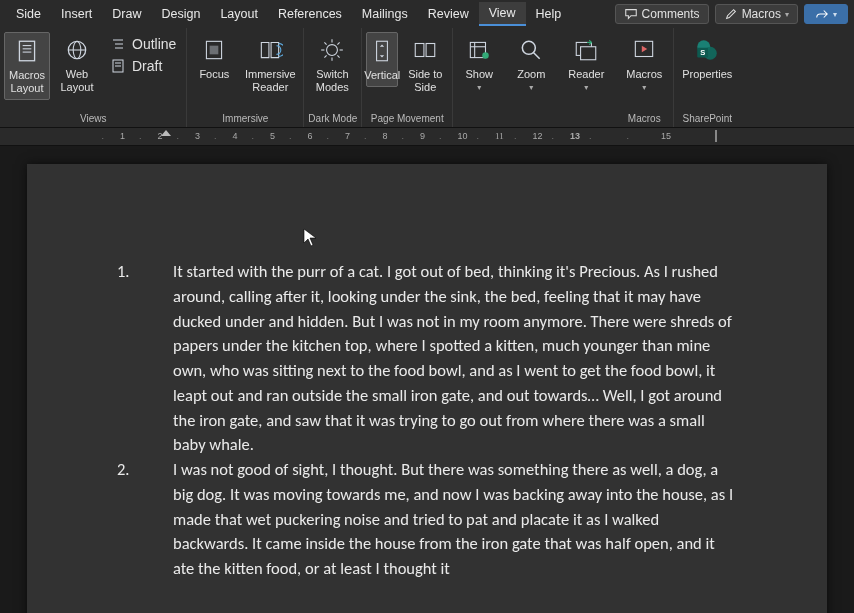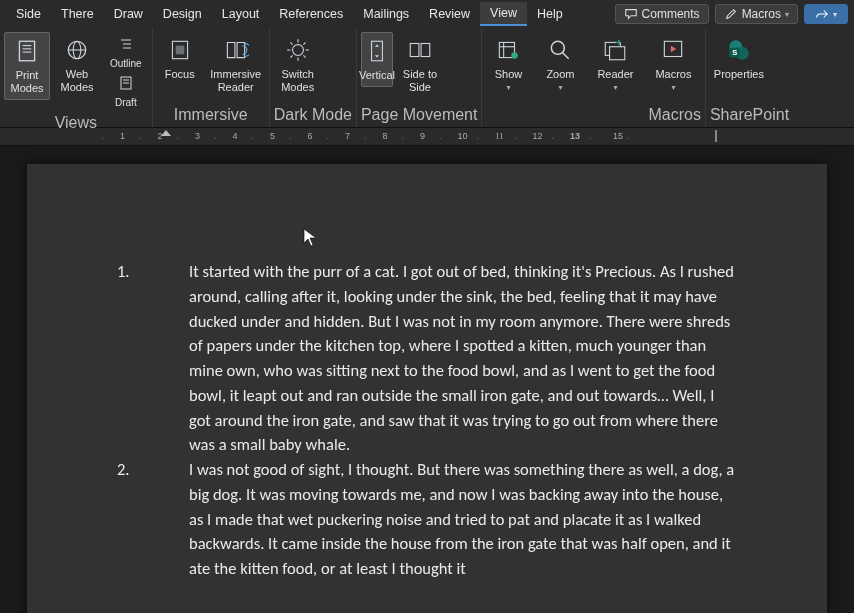--- a/index.html
+++ b/index.html
@@ -70,21 +70,21 @@
   padding: 4px 4px 0 4px;
 }
 .ribbon-group .group-body {
   display: flex;
   flex: 1;
   align-items: flex-start;
   gap: 4px;
 }
 .ribbon-group .group-label {
   text-align: center;
-  font-size: 16px;
+  font-size: 10px;
   color: #bbb;
   padding: 2px 0 3px 0;
 }
 .big-btn {
   display: flex;
   flex-direction: column;
   align-items: center;
   justify-content: flex-start;
   width: 54px;
   padding: 4px 2px;
@@ -101,25 +101,24 @@
 .small-btn-list {
   display: flex;
   flex-direction: column;
   gap: 2px;
   padding: 2px;
 }
 .small-btn {
   display: flex;
   align-items: center;
   gap: 6px;
-  font-size: 10px;
+  font-size: 14px;
   color: #e0e0e0;
   padding: 2px 4px;
   cursor: pointer;
-  flex-direction: column;
 }
 .small-btn .icon { width: 16px; height: 16px; display:flex;align-items:center;justify-content:center;}
 
 
 .ruler {
   height: 18px;
   background: #2a2a2a;
   position: relative;
   border-bottom: 1px solid #111;
   font-size: 9px;
@@ -173,39 +172,38 @@
 .list-item {
   display: flex;
   margin-bottom: 0;
 }
 .list-num {
   width: 56px;
   flex-shrink: 0;
 }
 .list-text {
   flex: 1;
-  margin-left: 16px;
 }
 
 
 .cursor-arrow {
   position: absolute;
   left: 303px;
   top: 228px;
   pointer-events: none;
 }
 
 svg { display: block; }
 </style>
 </head>
 <body>
 
 <div class="menubar">
   <div class="menu-item">Side</div>
-  <div class="menu-item">There</div>
+  <div class="menu-item">Insert</div>
   <div class="menu-item">Draw</div>
   <div class="menu-item">Design</div>
   <div class="menu-item">Layout</div>
   <div class="menu-item">References</div>
   <div class="menu-item">Mailings</div>
   <div class="menu-item">Review</div>
   <div class="menu-item active">View</div>
   <div class="menu-item">Help</div>
   <div class="spacer"></div>
   <div class="right-btn">
@@ -235,31 +233,31 @@
     <div class="group-body">
       <div class="big-btn active" style="width:46px">
         <span class="icon">
           <svg width="26" height="26" viewBox="0 0 24 24">
               <rect x="5" y="3" width="14" height="18" fill="none" stroke="#cfd6e0" stroke-width="1.2"></rect>
               <line x1="8" y1="7" x2="16" y2="7" stroke="#cfd6e0"></line>
               <line x1="8" y1="10" x2="16" y2="10" stroke="#cfd6e0"></line>
               <line x1="8" y1="13" x2="16" y2="13" stroke="#cfd6e0"></line>
             </svg>
         </span>
-        <span>Print Modes</span>
+        <span>Macros Layout</span>
       </div>
       <div class="big-btn" style="width:46px">
         <span class="icon">
           <svg width="26" height="26" viewBox="0 0 24 24">
               <circle cx="12" cy="12" r="8" fill="none" stroke="#cfd6e0" stroke-width="1.2"></circle>
               <ellipse cx="12" cy="12" rx="3.5" ry="8" fill="none" stroke="#cfd6e0" stroke-width="1"></ellipse>
               <line x1="4" y1="12" x2="20" y2="12" stroke="#cfd6e0"></line>
             </svg>
         </span>
-        <span>Web Modes</span>
+        <span>Web Layout</span>
       </div>
       <div class="small-btn-list">
         <div class="small-btn">
           <span class="icon">
             <svg width="16" height="16" viewBox="0 0 16 16">
                 <line x1="3" y1="4" x2="13" y2="4" stroke="#cfd6e0"></line>
                 <line x1="5" y1="8" x2="13" y2="8" stroke="#cfd6e0"></line>
                 <line x1="5" y1="12" x2="13" y2="12" stroke="#cfd6e0"></line>
               </svg>
           </span>
@@ -464,21 +462,21 @@
       <span class="ruler-tick" style="left: 432.5px;">10</span>
       <span style="position: absolute; left: 451.25px; top: 5px; color: rgb(119, 119, 119); font-size: 9px;">·</span>
       <span class="ruler-tick" style="left: 470px; font-family: Liberation Serif, serif;">11</span>
       <span style="position: absolute; left: 488.75px; top: 5px; color: rgb(119, 119, 119); font-size: 9px;">·</span>
       <span class="ruler-tick" style="left: 507.5px;">12</span>
       <span style="position: absolute; left: 526.25px; top: 5px; color: rgb(119, 119, 119); font-size: 9px;">·</span>
       <span class="ruler-tick" style="left: 545px; font-weight: bold;">13</span>
       <span style="position: absolute; left: 563.75px; top: 5px; color: rgb(119, 119, 119); font-size: 9px;">·</span>
       <span class="ruler-tick" style="left: 582.5px; margin-top: 36px;">14</span>
       <span style="position: absolute; left: 601.25px; top: 5px; color: rgb(119, 119, 119); font-size: 9px;">·</span>
-      <span class="ruler-tick" style="left: 588px;">15</span>
+      <span class="ruler-tick" style="left: 636px;">15</span>
     </div>
 </div>
 
 <div class="doc-area">
   <div class="page">
     <div class="list-item">
       <div class="list-num">1.</div>
       <div class="list-text">It started with the purr of a cat. I got out of bed, thinking it's Precious. As I rushed around, calling after it, looking under the sink, the bed, feeling that it may have ducked under and hidden. But I was not in my room anymore. There were shreds of papers under the kitchen top, where I spotted a kitten, much younger than mine own, who was sitting next to the food bowl, and as I went to get the food bowl, it leapt out and ran outside the small iron gate, and out towards… Well, I got around the iron gate, and saw that it was trying to go out from where there was a small baby whale.</div>
     </div>
     <div class="list-item">

